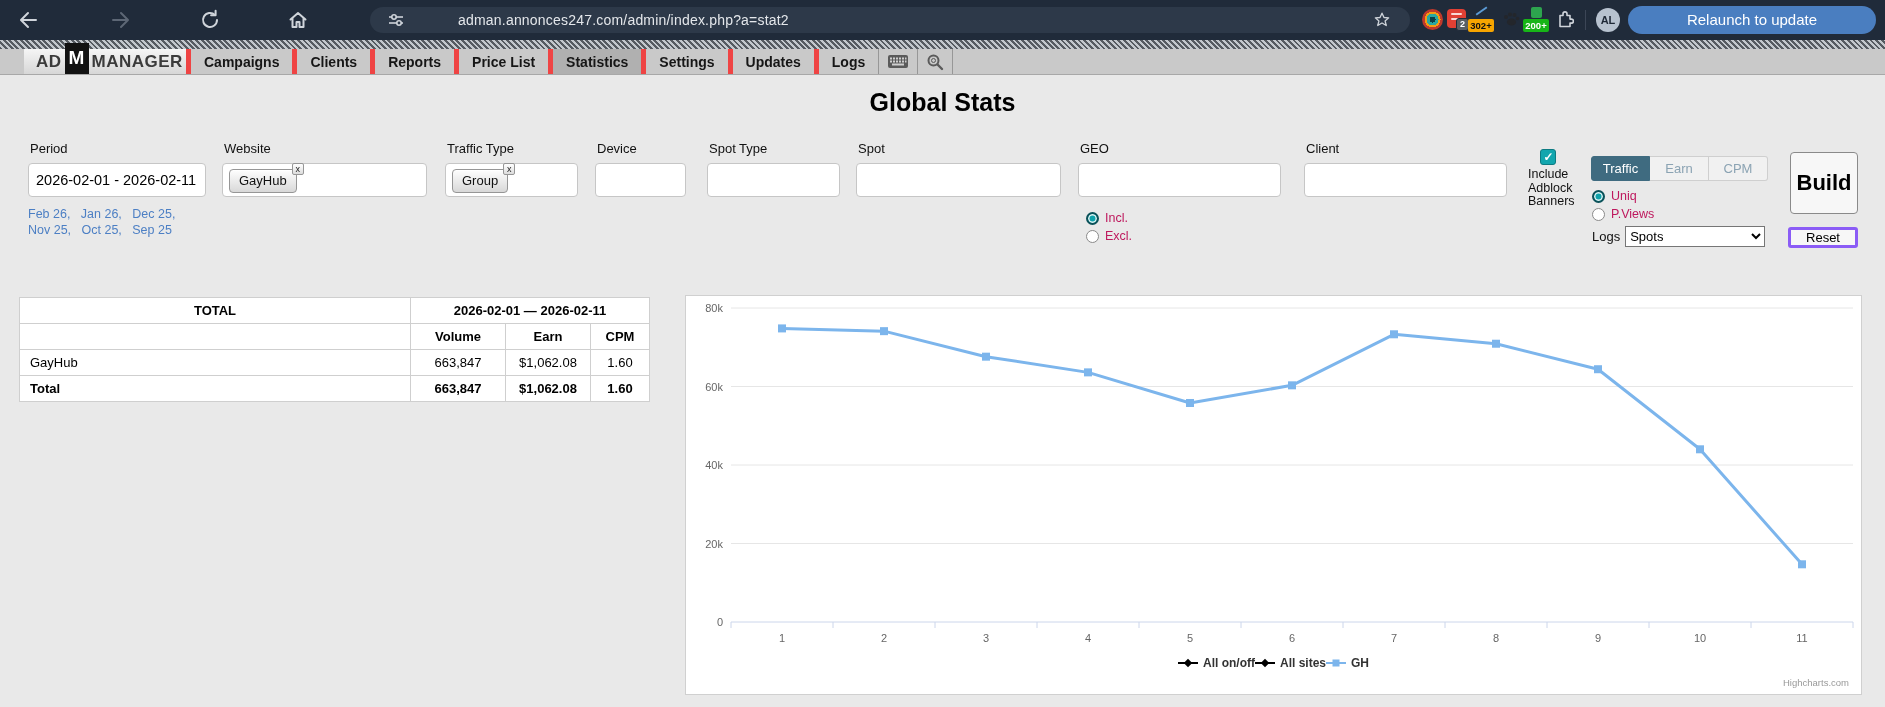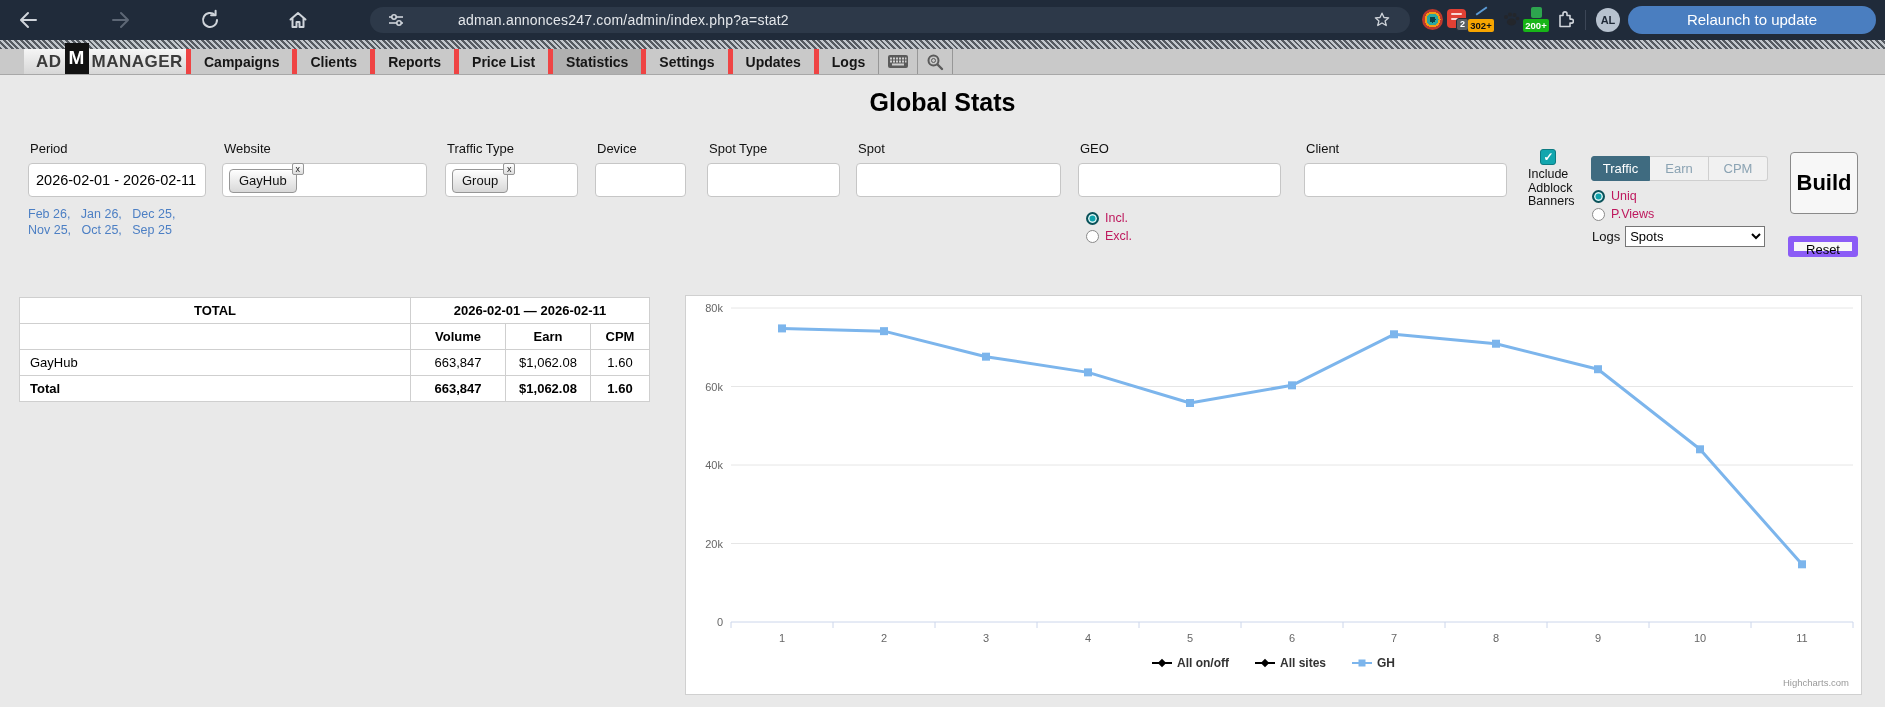--- a/index.html
+++ b/index.html
@@ -86,35 +86,35 @@
   .mbtn:first-child { border-left:1px solid #cfcfcf; border-radius:3px 0 0 3px; }
   .mbtn:last-child { border-radius:0 3px 3px 0; }
   .mbtn.active { background:#3f6b80; border-color:#3f6b80; color:#fff; }
 
   .show-row { position:absolute; left:1592px; top:226px; display:flex; align-items:center; gap:5px; font-size:13px; color:#111; }
   .show-select { width:140px; height:21px; font-family:"Liberation Sans",sans-serif; font-size:13px; border:1px solid #767676;
     background:#fff; }
 
   .build-btn { position:absolute; left:1790px; top:152px; width:68px; height:62px; background:#f7f7f7; border:1px solid #8a8a8a;
     border-radius:4px; font-family:"Liberation Sans",sans-serif; font-size:22px; font-weight:bold; color:#000; cursor:pointer; }
-  .reset-btn { position:absolute; left:1788px; top:236px; width:70px; height:21px; background:#f7f7f7; border:6px solid #8b5cf6;
+  .reset-btn { position:absolute; left:1788px; top:227px; width:70px; height:21px; background:#f7f7f7; border:3px solid #8b5cf6;
     border-radius:3px; font-family:"Liberation Sans",sans-serif; font-size:13px; color:#000; cursor:pointer; }
 
   
   .stats-table { position:absolute; left:19px; top:297px; border-collapse:collapse; background:#fff; font-size:13px; color:#000;
     border:1px solid #b3b3b3; }
   .stats-table th, .stats-table td { border:1px solid #cfcfcf; padding:5px 10px; height:17px; }
   .stats-table .hdr { font-weight:bold; text-align:center; }
   .td-num { text-align:center; }
   .td-cpm { text-align:center; }
   .row-total td { font-weight:bold; }
 
   
   .chart-card { position:absolute; left:685px; top:295px; width:1177px; height:400px; background:#fff; border:1px solid #d0d0d0; }
-  #chart-legend { position:absolute; left:0; top:360px; width:100%; display:flex; justify-content:center; gap:26px; }
+  #chart-legend { position:absolute; left:0; top:360px; width:100%; display:flex; justify-content:center; }
   .legend-item { display:inline-flex; align-items:center; gap:5px; font-size:12px; font-weight:bold; color:#333; cursor:pointer; }
   .chart-credit { position:absolute; right:12px; bottom:6px; font-size:9.5px; color:#999; }
 </style>
 </head>
 <body>
 
 <div id="root">
 
   <div class="browser-bar">
     <svg class="nav-ic" style="left:16px" viewBox="0 0 24 24">

